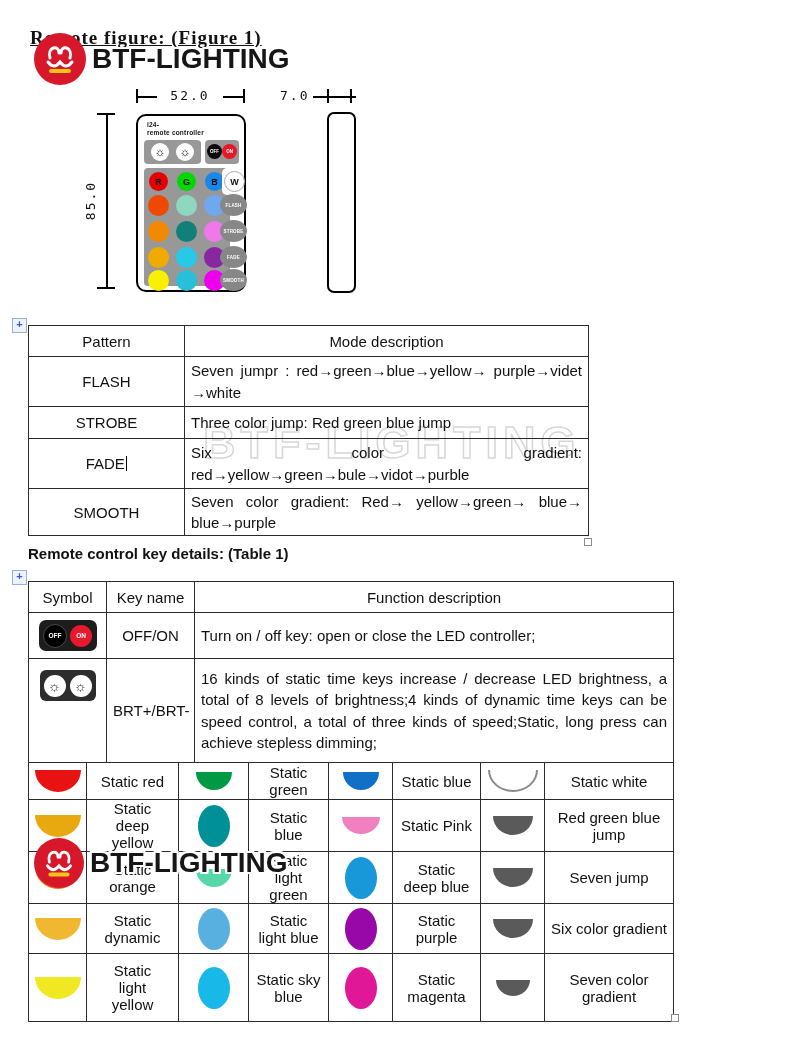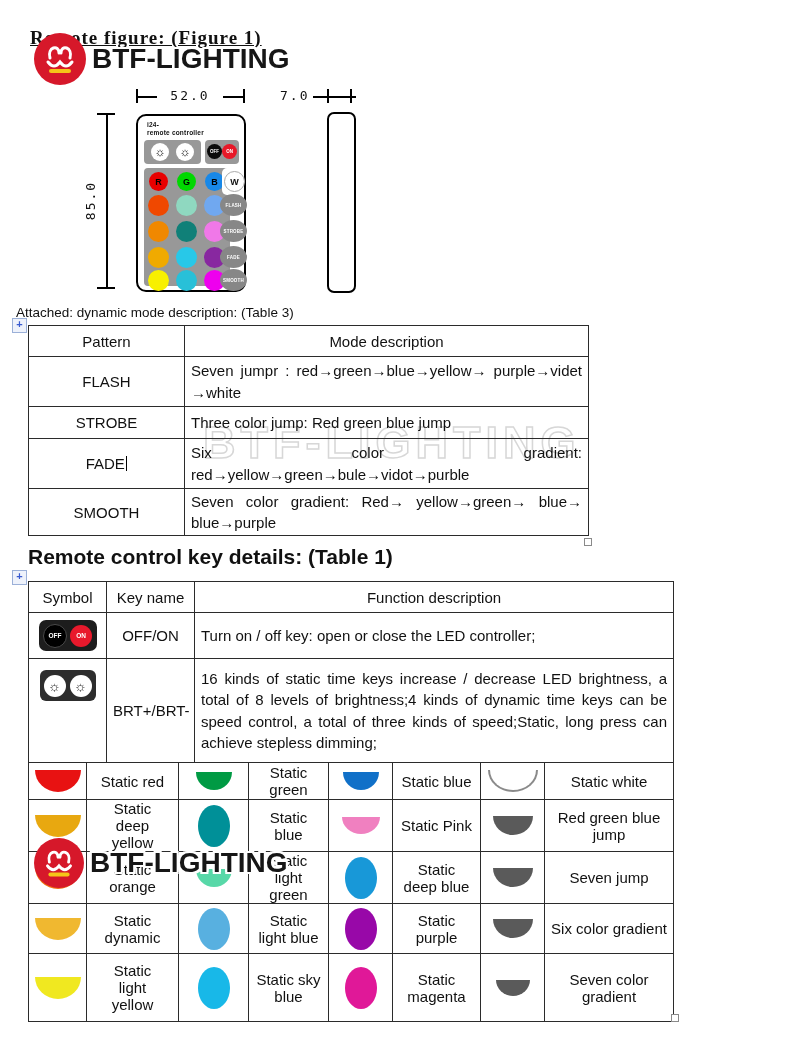--- a/index.html
+++ b/index.html
@@ -8,21 +8,21 @@
   .abs{position:absolute;}
 
   
   .doc-title{left:30px;top:27px;font-family:"Liberation Serif",serif;font-weight:bold;
              font-size:19px;letter-spacing:1px;text-decoration:underline;z-index:1;}
   .brand{z-index:3;display:flex;align-items:center;}
   .brand-text{font-size:28px;font-weight:bold;color:#161616;margin-left:6px;
               text-shadow:-2px -2px 0 #fff,2px -2px 0 #fff,-2px 2px 0 #fff,2px 2px 0 #fff,
                           0 -2px 0 #fff,0 2px 0 #fff,-2px 0 0 #fff,2px 0 0 #fff;}
   .caption{left:16px;top:305px;font-size:13.5px;z-index:2;}
-  .section-heading{left:28px;top:545px;font-size:21px;font-weight:bold;z-index:2;}
+  .section-heading{left:28px;top:545px;font-size:15px;font-weight:bold;z-index:2;}
 
   
   .remote{left:136px;top:114px;width:106px;height:174px;border:2px solid #000;
           border-radius:10px;background:#fff;z-index:1;}
   .r-label{position:absolute;left:9px;top:5px;font-size:6.5px;font-weight:bold;
            line-height:1.2;letter-spacing:.2px;}
   .panel{position:absolute;background:#989898;border-radius:4px;}
   .p-bright{left:6px;top:24px;width:57px;height:24px;}
   .p-power{left:67px;top:24px;width:34px;height:24px;}
   .p-main{left:6px;top:52px;width:86px;height:118px;}
@@ -146,21 +146,20 @@
     <div class="w-patch"></div>
     <div class="w-btn">W</div>
     <div class="mode-oval" style="top:78px;">FLASH</div>
     <div class="mode-oval" style="top:104px;">STROBE</div>
     <div class="mode-oval" style="top:130px;">FADE</div>
     <div class="mode-oval" style="top:153px;">SMOOTH</div>
   </div>
 
   <div class="abs side-view"></div>
 
-  <div class="abs caption">Attached: dynamic mode description: (Table 3)</div>
   <div class="abs move-handle" style="left:12px;top:318px;">+</div>
 
   <div class="abs watermark">BTF-LIGHTING</div>
 
   <table class="doc-table" style="left:28px;top:325px;width:560px;">
     <colgroup>
         <col style="width:156px;">
         <col style="width:404px;">
       </colgroup>
     <tbody>

